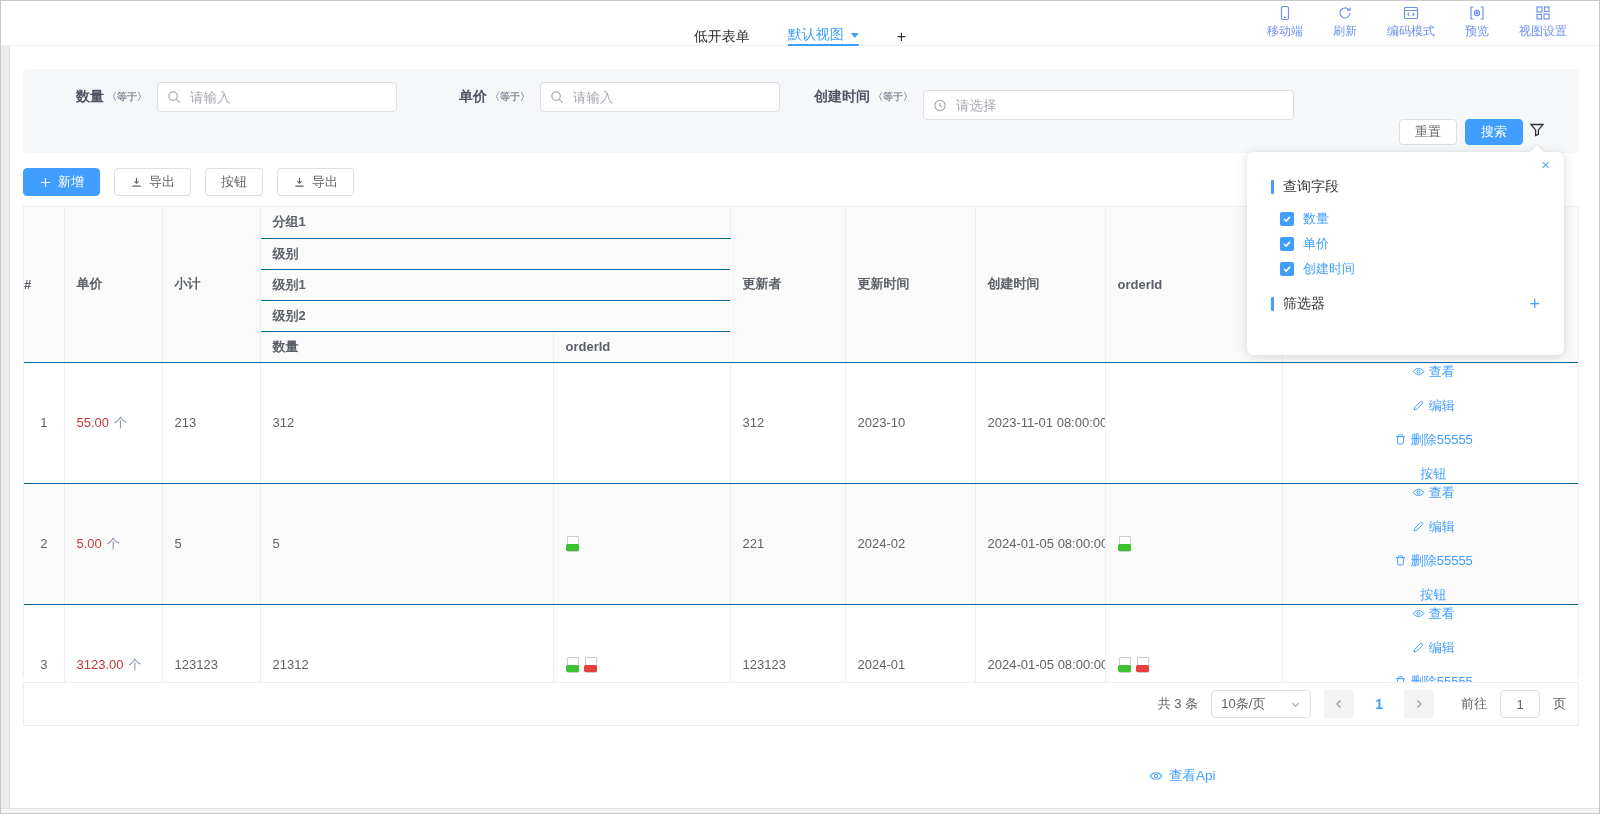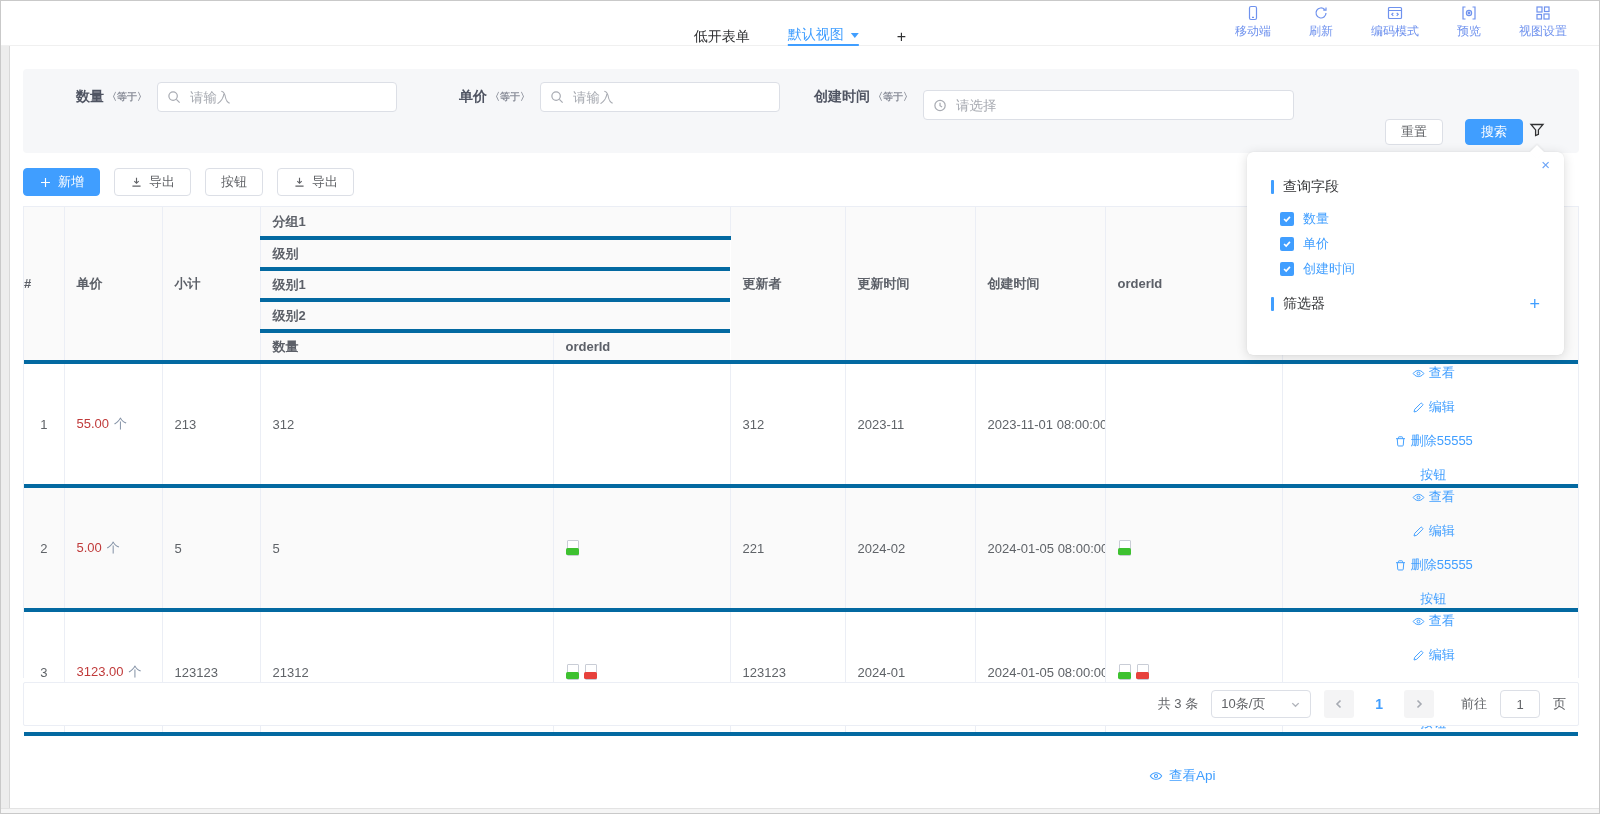--- a/index.html
+++ b/index.html
@@ -6,58 +6,58 @@
   body { font-family:"Liberation Sans","DejaVu Sans",sans-serif; background:#fff; }
   .page { position:relative; width:1600px; height:814px; border:1px solid #c9c9c9; background:#fff; overflow:hidden; }
 
   
   .topbar { position:absolute; left:0; top:0; width:100%; height:45px; background:#fff; border-bottom:1px solid #f0f0f0; }
   .tabs { position:absolute; left:50%; top:0; transform:translateX(-50%); height:45px; display:flex; align-items:flex-end; gap:38px; }
   .tab { display:flex; align-items:center; font-size:14px; color:#303133; cursor:pointer; }
   .tab.active { color:#409eff; border-bottom:2px solid #409eff; }
   .caret-down { display:inline-block; width:0; height:0; border-left:4px solid transparent; border-right:4px solid transparent; border-top:5px solid #409eff; margin-left:7px; }
   .tab-plus { font-size:16px; color:#303133; }
-  .top-tools { position:absolute; right:32px; top:4px; display:flex; gap:38px; }
+  .top-tools { position:absolute; right:32px; top:4px; display:flex; gap:30px; }
   .tool-item { display:flex; flex-direction:column; align-items:center; gap:2px; color:#6f92ee; cursor:pointer; }
   .tool-item svg { width:16px; height:16px; stroke:#6f92ee; fill:none; stroke-width:1.2; }
   .tool-item .tl { font-size:12px; }
 
   
   .left-gutter { position:absolute; left:0; top:45px; width:9px; height:762px; background:#ededed; border-right:1px solid #d8d8d8; }
 
   
   .filter-panel { position:absolute; left:22px; top:68px; width:1556px; height:84px; background:#f6f7f9; border-radius:4px; }
   .fgroup { position:absolute; top:13px; height:30px; display:flex; align-items:center; }
   .fg1 { left:53px; } .fg2 { left:436px; } .fg3 { left:791px; }
   .f-label { font-size:14px; color:#4f5462; font-weight:700; }
   .f-op { font-size:10px; color:#8a8e99; margin-left:3px; font-weight:700; }
   .f-input { position:relative; height:30px; margin-left:10px; background:#fff; border:1px solid #dcdfe6; border-radius:4px; }
   .f-input input { width:100%; height:100%; border:none; outline:none; background:transparent; padding:0 10px 0 32px; font-size:13.5px; color:#606266; font-family:inherit; }
   .f-input input::placeholder { color:#a8abb2; }
   .f-ic { position:absolute; left:9px; top:7px; width:15px; height:15px; stroke:#a8abb2; fill:none; stroke-width:1.3; }
   .w240 { width:240px; } .w371 { width:371px;margin-top:16px; }
-  .panel-btns { position:absolute; top:50px; right:56px; display:flex; gap:22px; }
+  .panel-btns { position:absolute; top:50px; right:56px; display:flex; gap:8px; }
   .btn { height:26px; padding:0 15px; border-radius:4px; font-size:13px; cursor:pointer; font-family:inherit; display:inline-flex; align-items:center; gap:5px; }
   .btn-plain { background:#fff; border:1px solid #dcdfe6; color:#606266; }
   .btn-primary { background:#409eff; border:1px solid #409eff; color:#fff; }
   .funnel-btn { position:absolute; top:53px; right:34px; width:16px; height:16px; cursor:pointer; }
   .funnel-btn svg { width:16px; height:16px; stroke:#303133; fill:none; stroke-width:1.3; }
 
   
   .toolbar { position:absolute; left:22px; top:167px; display:flex; gap:14px; }
   .tbtn { height:28px; padding:0 15px; border-radius:4px; font-size:13px; display:inline-flex; align-items:center; gap:6px; cursor:pointer; }
   .tbtn.blue { background:#409eff; color:#fff; border:1px solid #409eff; }
   .tbtn.white { background:#fff; color:#606266; border:1px solid #dcdfe6; }
   .tbtn svg { width:13px; height:13px; fill:none; stroke-width:1.4; }
   .tbtn.blue svg { stroke:#fff; } .tbtn.white svg { stroke:#606266; }
 
   
   .table-wrap { position:absolute; left:22px; top:205px; width:1556px; height:472px; border:1px solid #ebeef5; background:#fff; }
   table.grid { border-collapse:collapse; table-layout:fixed; width:1554px; }
-  .grid th, .grid td { border-right:1px solid #ebeef5; border-bottom:4px solid #0369a1; padding:0 6px 0 12px; font-size:13px; overflow:hidden; white-space:nowrap; }
+  .grid th, .grid td { border-right:1px solid #ebeef5; border-bottom:1px solid #0369a1; padding:0 6px 0 12px; font-size:13px; overflow:hidden; white-space:nowrap; }
   .grid th:last-child, .grid td:last-child { border-right:none; }
   .grid th { background:#fafafa; color:#5c6068; font-weight:700; height:31px; text-align:left; }
   .grid td { height:33px; color:#5f6368; background:#fff; }
   .grid tr.stripe td { background:#fafafa; }
   .c-center { text-align:center; padding:0 !important; }
   .p-red { color:#c03a3a; }
   .p-unit { color:#8492a6; margin-left:5px; }
   .file-ic { position:relative; display:inline-block; width:13px; height:15px; margin-right:5px; vertical-align:-2px; cursor:pointer; }
   .file-ic::before { content:""; position:absolute; top:0; left:1px; width:10px; height:14px; background:#fff; border:1px solid #c9cdd6; border-radius:1px; }
   .file-ic::after { content:""; position:absolute; left:0; bottom:0; width:13px; height:7px; border-radius:1.5px; }
@@ -268,21 +268,21 @@
       </thead>
       <tbody>
 
         <tr>
           <td class="c-center">1</td>
           <td><span class="p-red">55.00</span><span class="p-unit">个</span></td>
           <td>213</td>
           <td>312</td>
           <td></td>
           <td>312</td>
-          <td>2023-11</td>
+          <td>2023-10</td>
           <td>2023-11-01 08:00:00</td>
           <td></td>
           <td>
             <div class="act">
               <span class="lnk">
                   <svg viewBox="0 0 16 16">
                     <path d="M1.5 8s2.3-3.8 6.5-3.8S14.5 8 14.5 8s-2.3 3.8-6.5 3.8S1.5 8 1.5 8z"></path>
                     <circle cx="8" cy="8" r="1.8"></circle>
                   </svg>
                   <span>查看</span>

